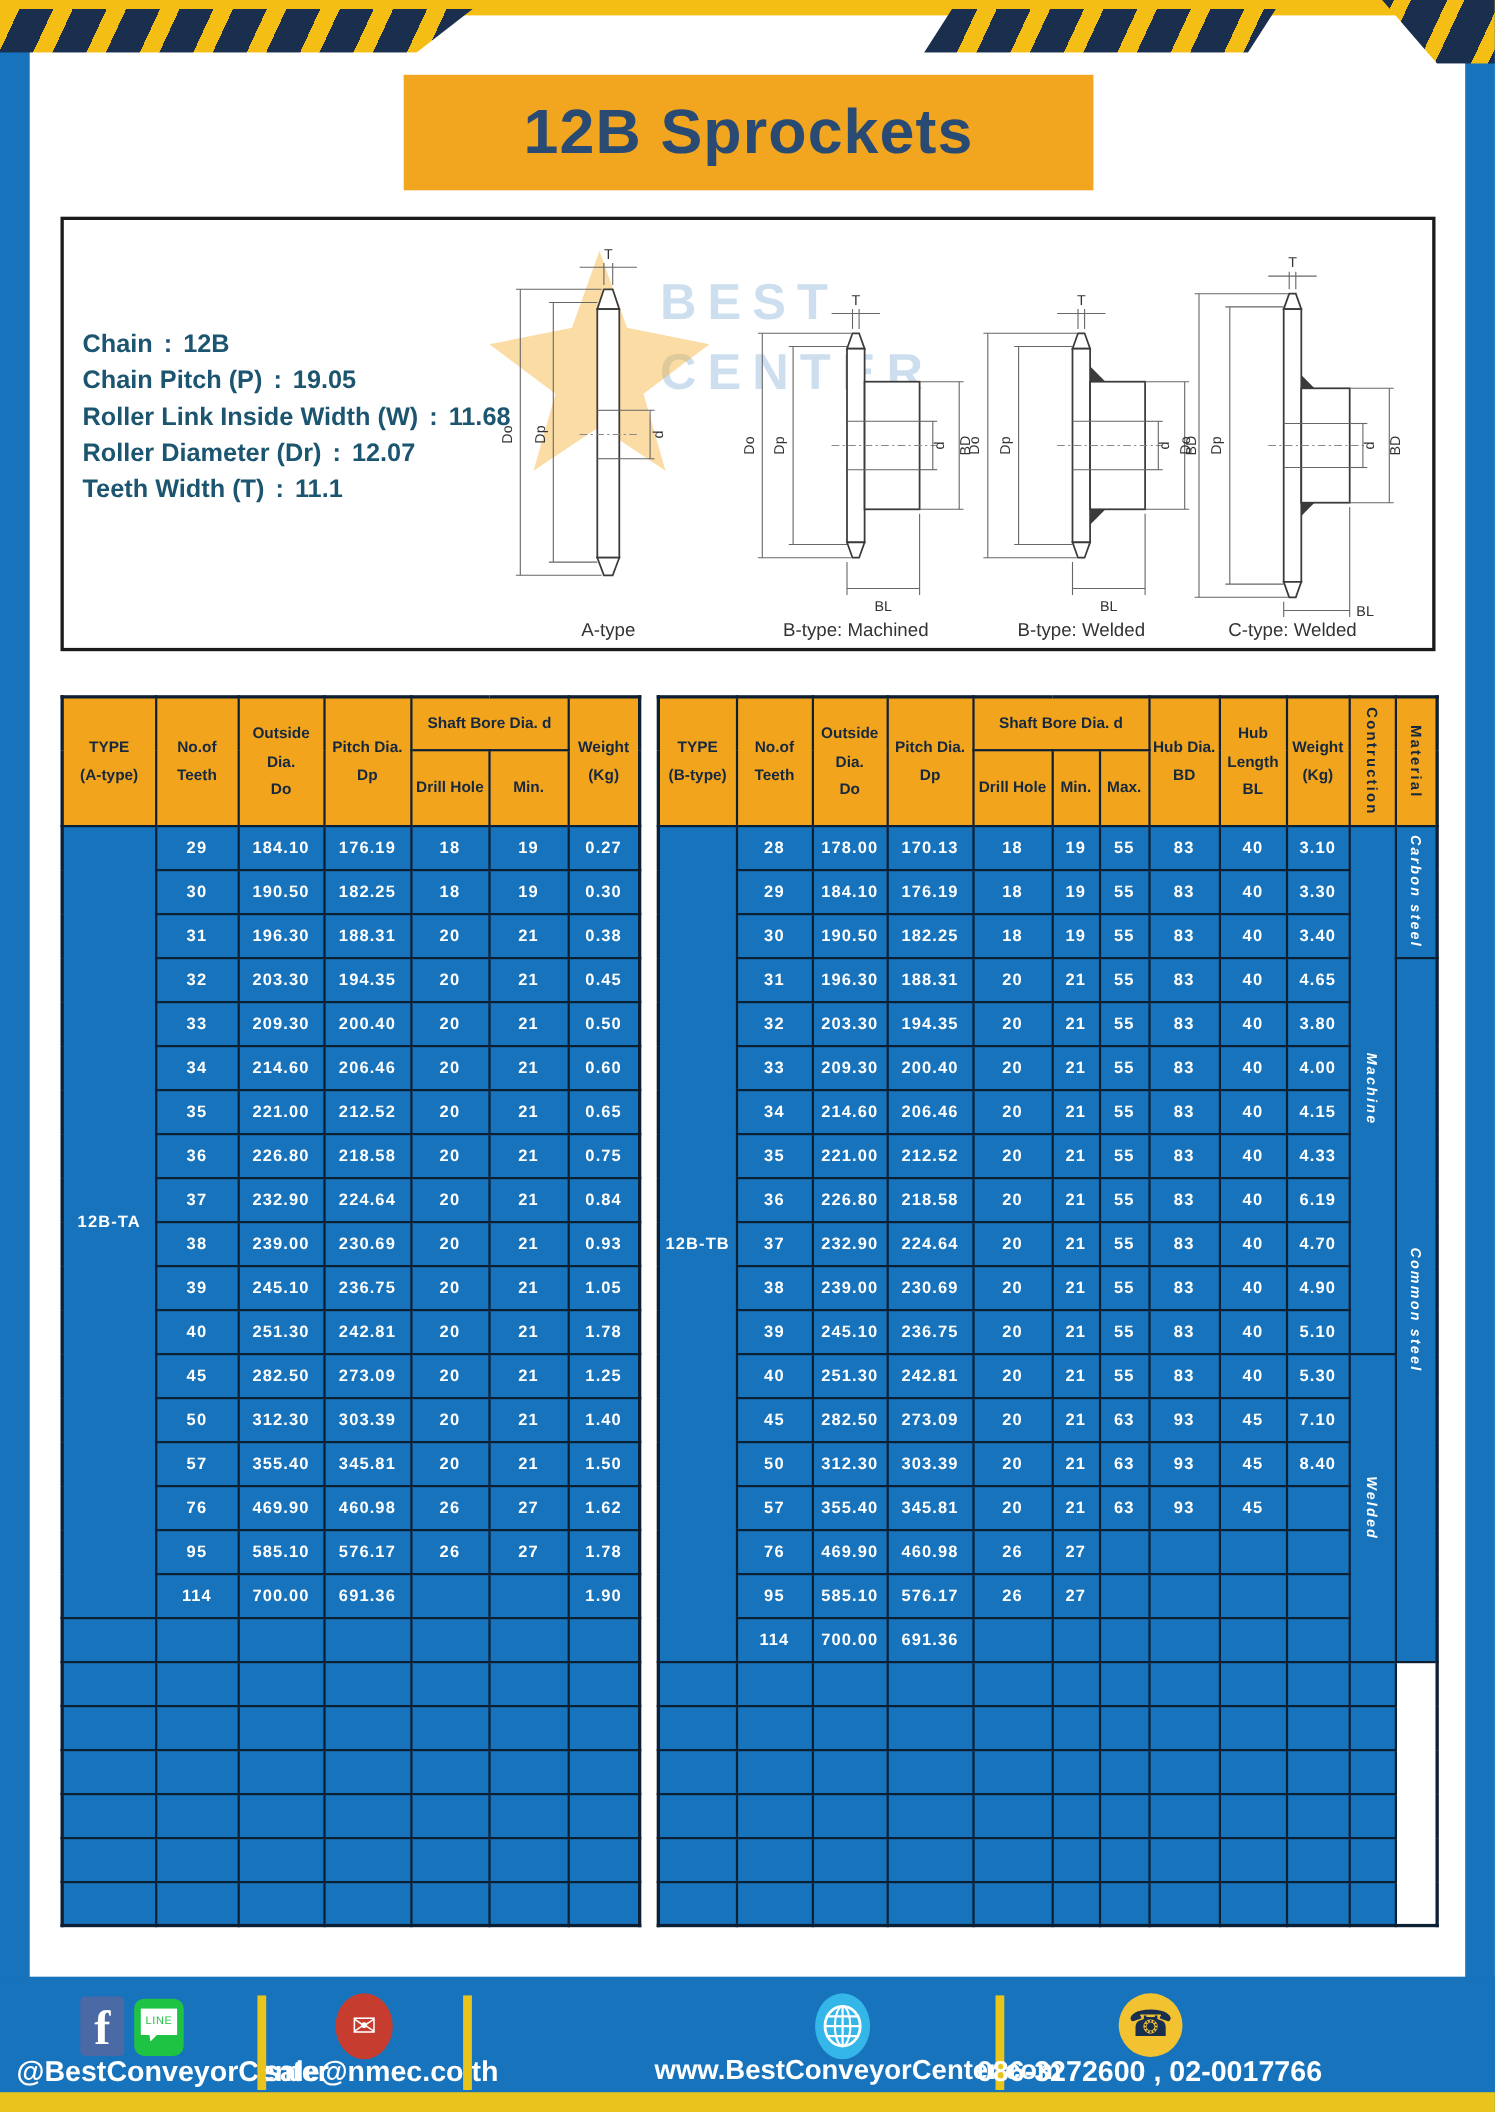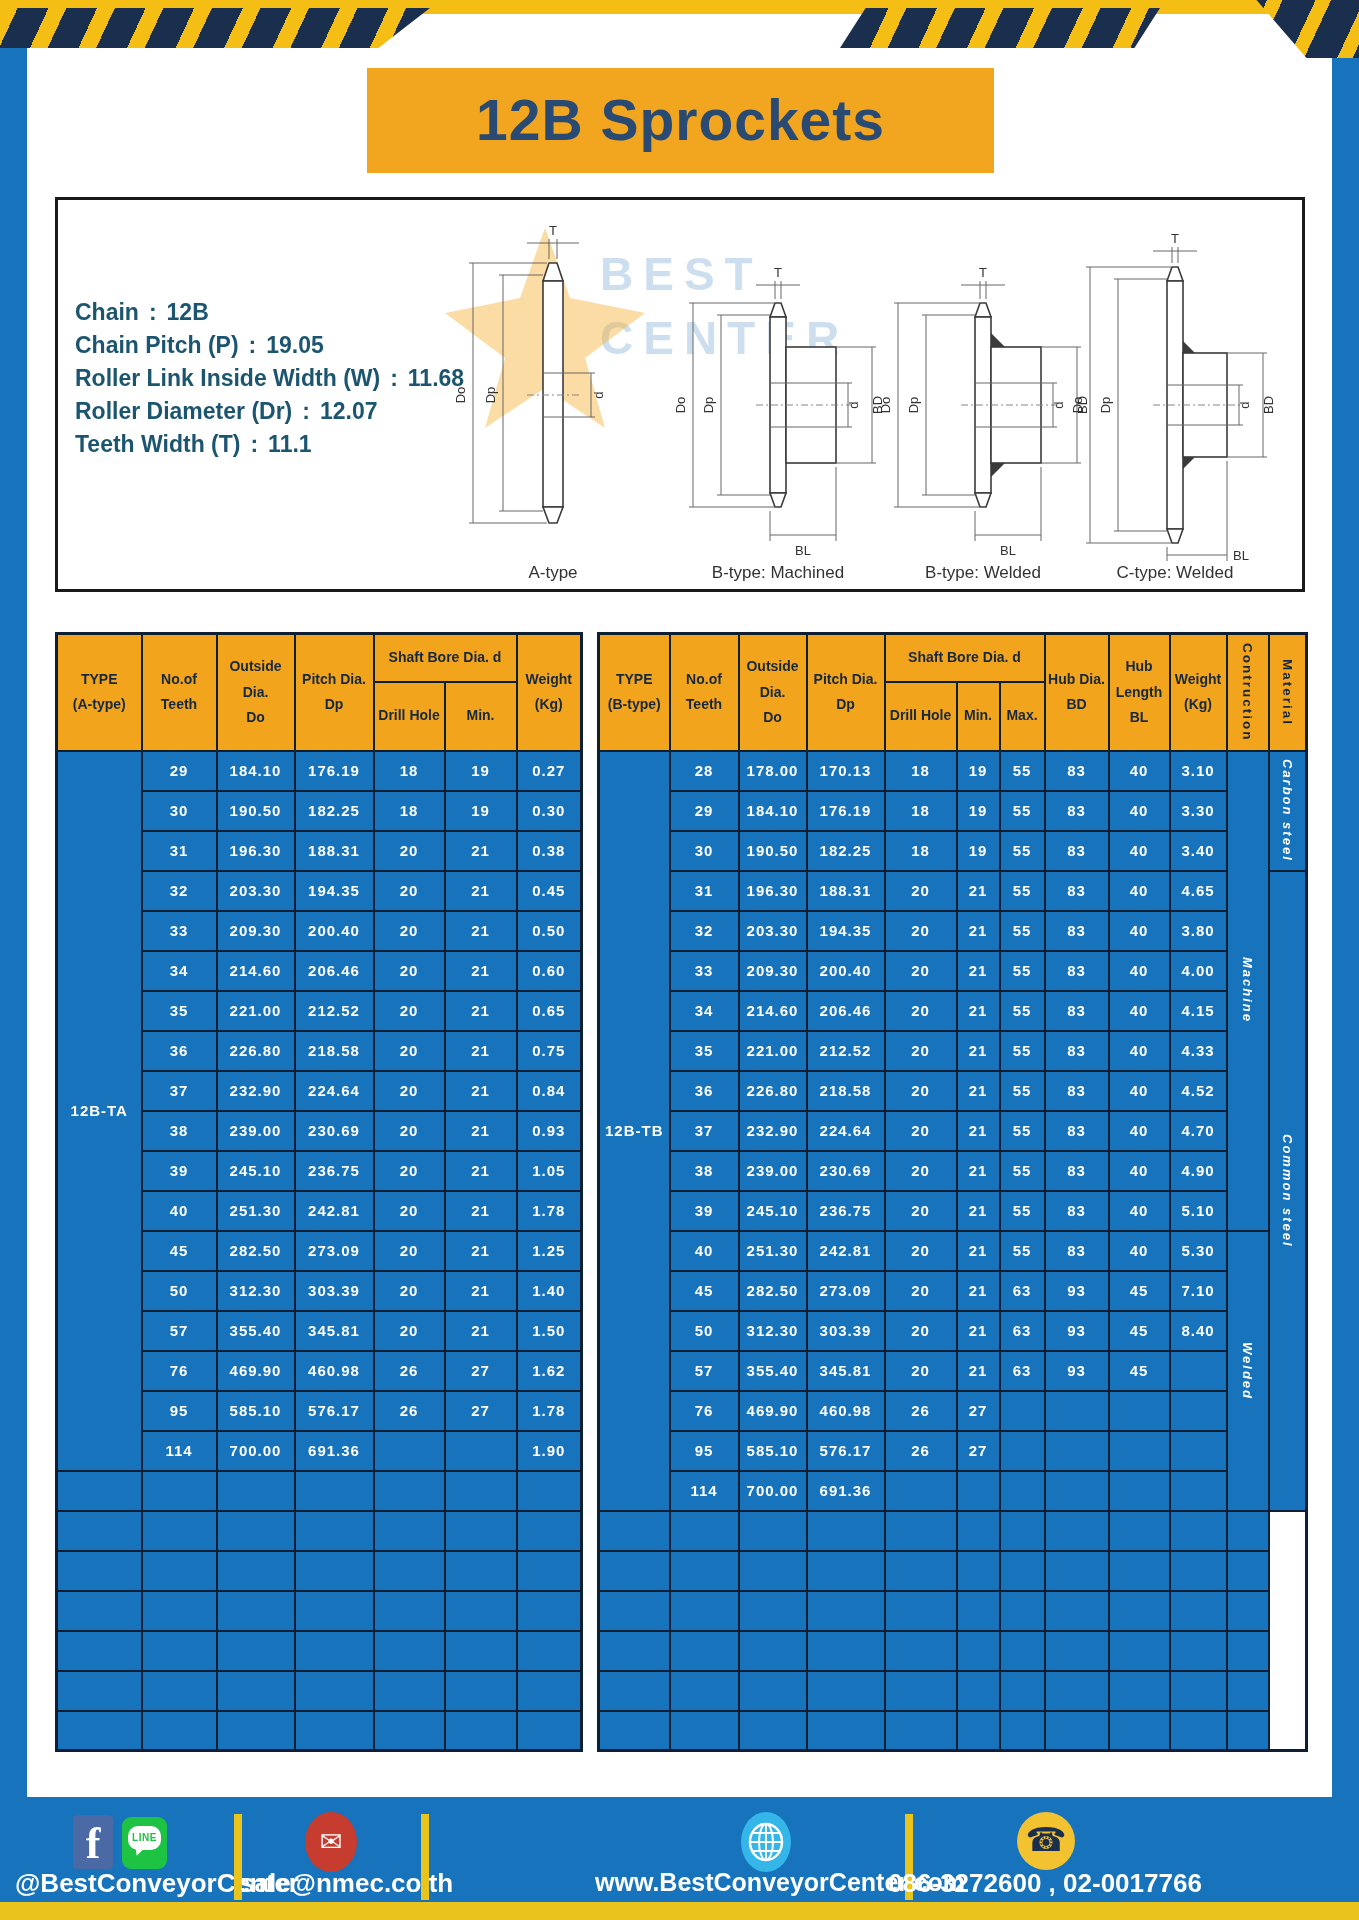--- a/index.html
+++ b/index.html
@@ -52,21 +52,21 @@
   .hl{line-height:1.8;}
   .vth div, .vtd div{writing-mode:vertical-rl;margin:0 auto;letter-spacing:2px;}
   .vth div{font-size:13.5px;}
   .vtd div{font-size:13px;font-style:italic;}
   
   .fitem{position:absolute;color:#fff;font-weight:bold;text-align:center;white-space:nowrap;}
   .fdiv{position:absolute;width:8px;height:86px;background:#E8C41C;top:1814px;}
   .ftext{top:1868px;font-size:26px;}
   .fb-icon{position:absolute;left:73px;top:1815px;width:40px;height:54px;background:#4A69A5;border-radius:4px;color:#fff;font-size:44px;font-weight:bold;text-align:center;line-height:58px;font-family:"Liberation Serif",serif;}
   .line-icon{position:absolute;left:122px;top:1817px;width:45px;height:52px;background:#1FC343;border-radius:9px;}
-  .line-bubble{position:absolute;left:6px;top:9px;width:33px;height:24px;background:#fff;border-radius:10px;color:#1FC343;font-size:10px;font-weight:bold;text-align:center;line-height:24px;letter-spacing:0.5px;}
+  .line-bubble{position:absolute;left:6px;top:9px;width:33px;height:24px;background:#fff;border-radius:0;color:#1FC343;font-size:10px;font-weight:normal;text-align:center;line-height:24px;letter-spacing:0.5px;}
   .line-tail{position:absolute;left:12px;top:31px;width:0;height:0;border-left:4px solid transparent;border-right:4px solid transparent;border-top:8px solid #fff;transform:rotate(18deg);}
   .mail-icon{position:absolute;left:305px;top:1812px;width:52px;height:60px;background:#C63D2F;border-radius:50%;color:#fff;font-size:27px;text-align:center;line-height:60px;}
   .globe-icon{position:absolute;left:741px;top:1812px;width:50px;height:60px;background:#35B6E8;border-radius:50%;}
   .phone-icon{position:absolute;left:1017px;top:1812px;width:58px;height:58px;background:#F2C230;border-radius:50%;color:#1A2E4D;font-size:33px;text-align:center;line-height:56px;}
 </style>
 </head>
 <body>
 
 <div class="frame frame-left"></div>
 <div class="frame frame-right"></div>
@@ -667,21 +667,21 @@
         </tr>
         <tr>
           <td>36</td>
           <td>226.80</td>
           <td>218.58</td>
           <td>20</td>
           <td>21</td>
           <td>55</td>
           <td>83</td>
           <td>40</td>
-          <td>4.52</td>
+          <td>6.19</td>
         </tr>
         <tr>
           <td>37</td>
           <td>232.90</td>
           <td>224.64</td>
           <td>20</td>
           <td>21</td>
           <td>55</td>
           <td>83</td>
           <td>40</td>

